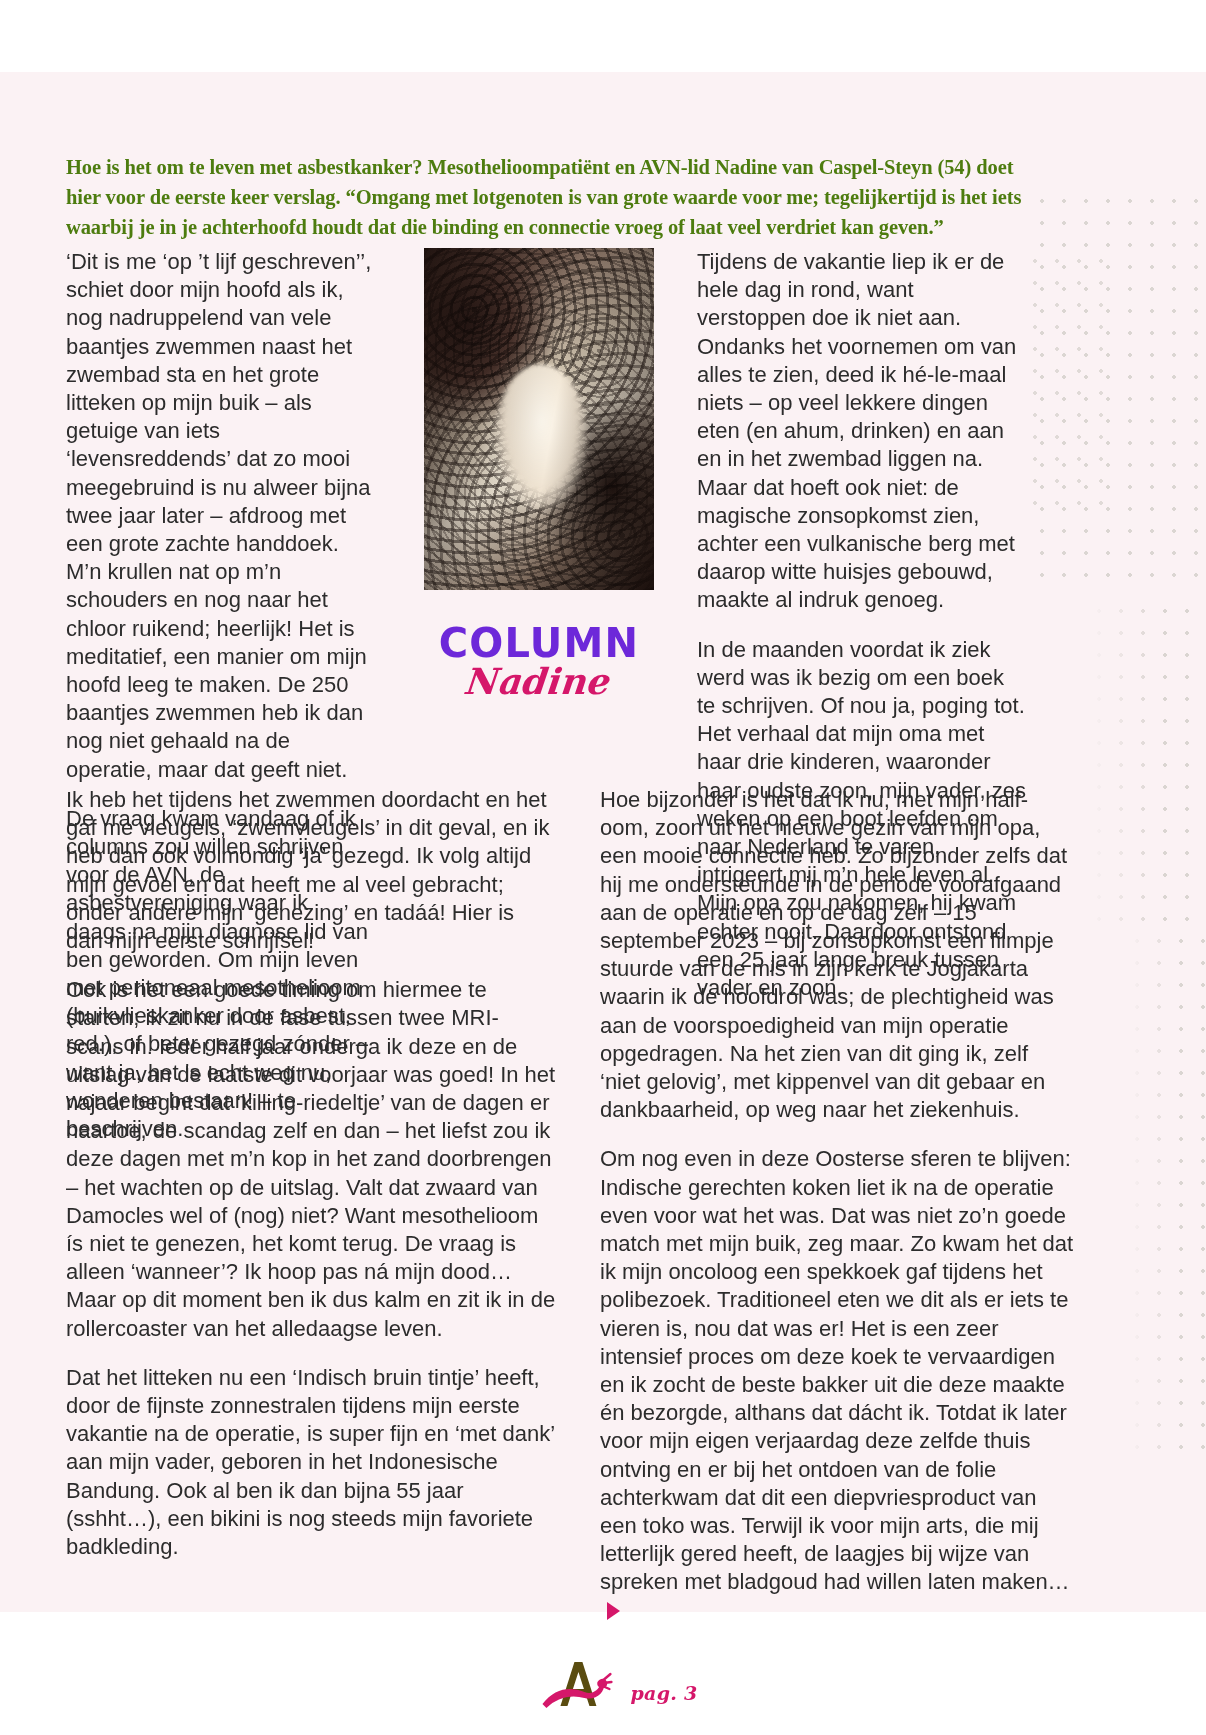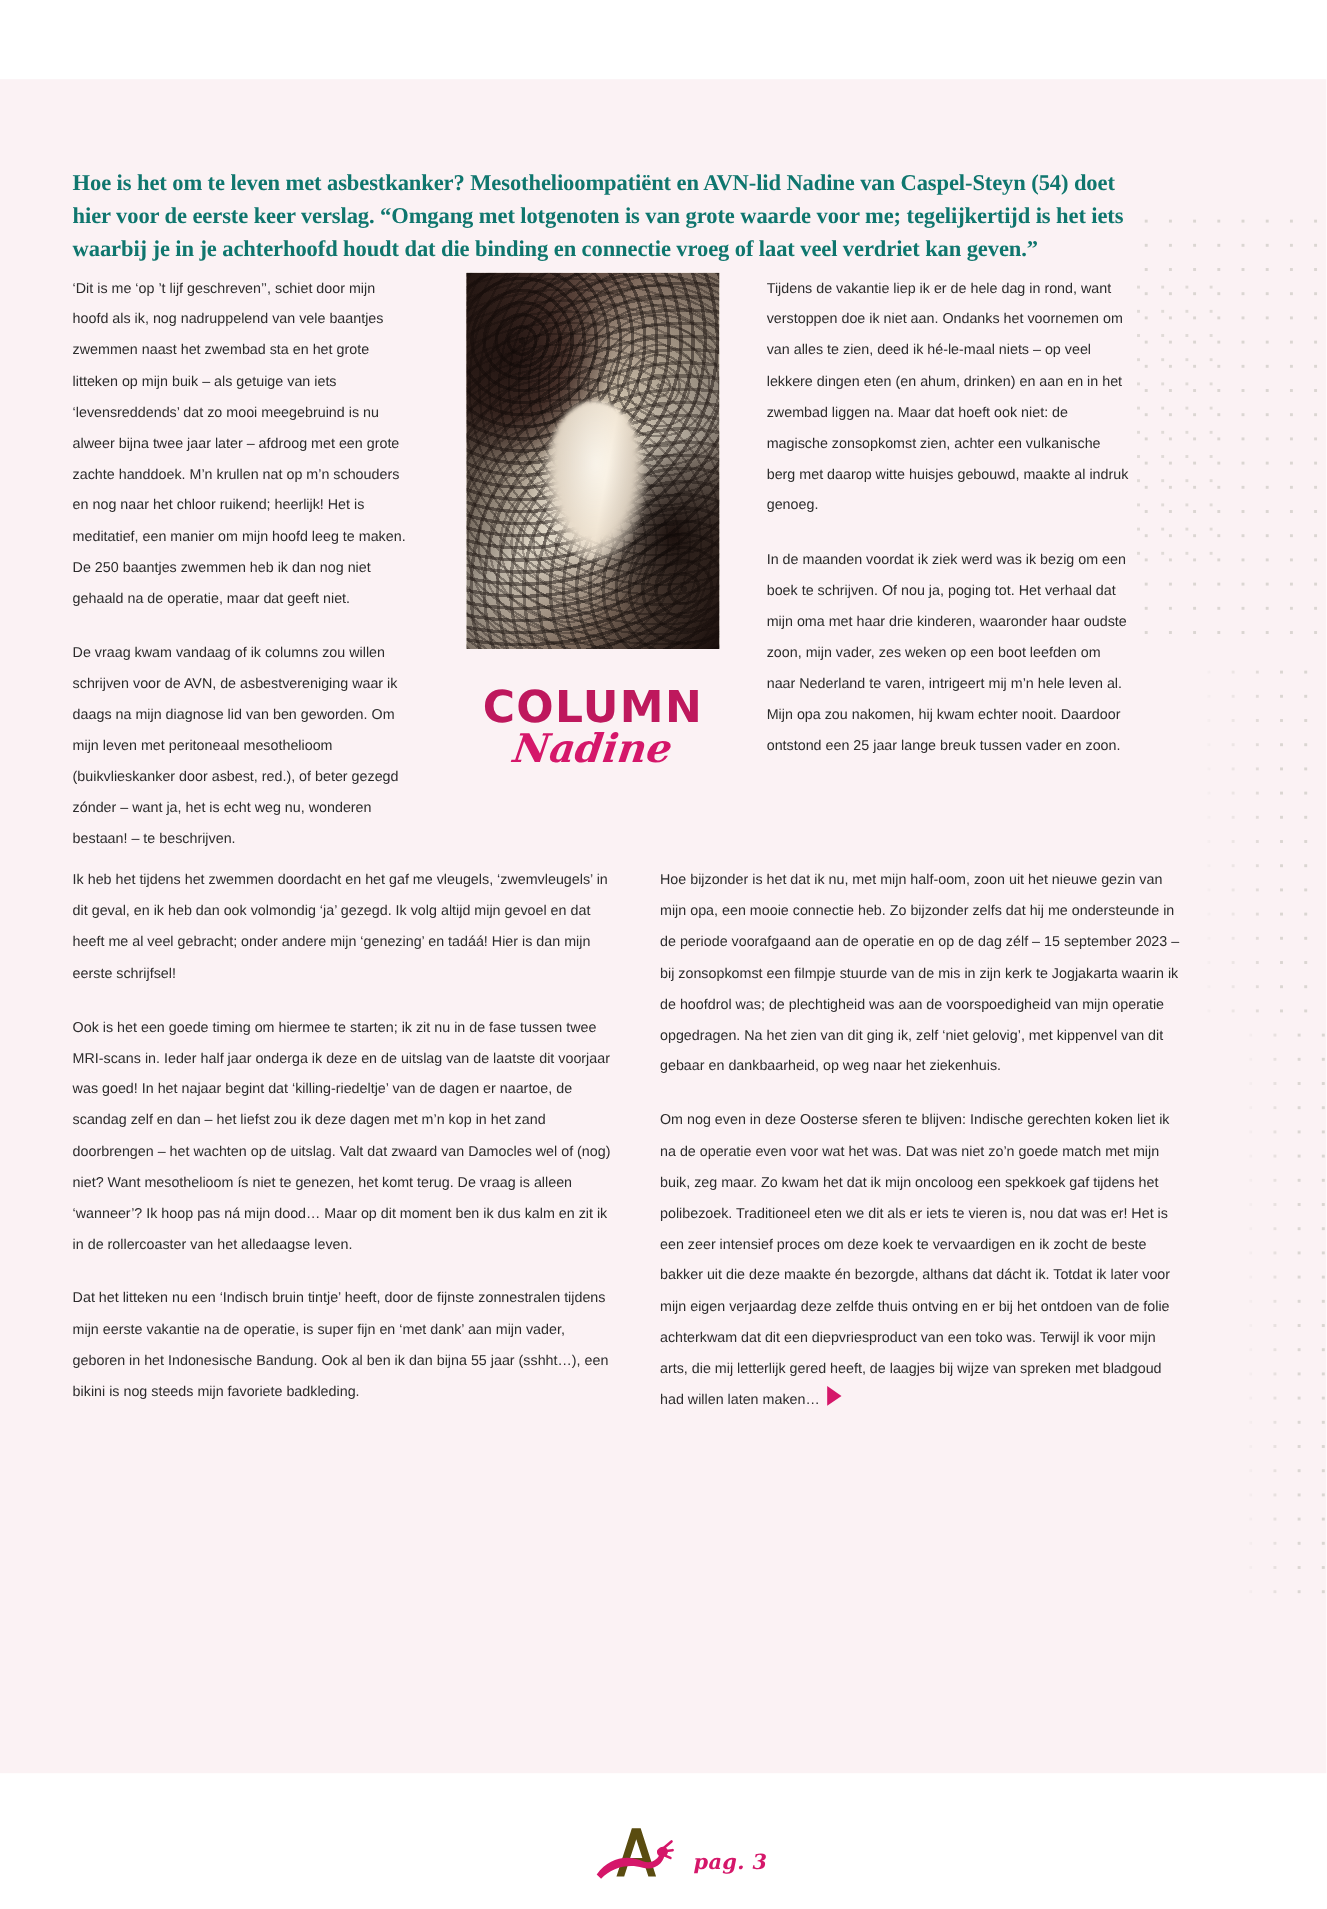--- a/index.html
+++ b/index.html
@@ -56,40 +56,40 @@
     top: 152px;
     width: 1024px;
   }
 
   
   .lead {
     font-family: "Liberation Serif", serif;
     font-weight: bold;
     font-size: 20.5px;
     line-height: 30px;
-    color: #0f766e;
+    color: #4d7c0f;
     letter-spacing: -0.1px;
     margin: 0 0 6px 0;
     width: 980px;
   }
 
   
   .section-title {
     font-family: "DejaVu Serif", serif;
     font-weight: bold;
     font-style: italic;
     font-size: 32px;
     line-height: 40px;
     color: #d5176a;
     margin: 22px 0 18px 0;
     letter-spacing: -0.2px;
   }
   p.body {
     font-family: "Liberation Sans", sans-serif;
-    font-size: 13px;
+    font-size: 22px;
     line-height: 28.2px;
     color: #2c2c2c;
     margin: 0 0 21px 0;
     text-align: left;
   }
   p.body:last-child { margin-bottom: 0; }
 
   
   .topzone {
     position: relative;
@@ -155,21 +155,21 @@
   .logo {
     margin-top: 18px;
     text-align: center;
     width: 230px;
   }
   .logo-column {
     font-family: "DejaVu Sans", sans-serif;
     font-weight: bold;
     font-size: 40px;
     letter-spacing: 1.2px;
-    color: #be185d;
+    color: #6d28d9;
     line-height: 44px;
     margin-top: 31px;
   }
   .logo-nadine {
     font-family: "DejaVu Serif", serif;
     font-style: italic;
     font-weight: bold;
     font-size: 36px;
     color: #d5176a;
     line-height: 40px;

